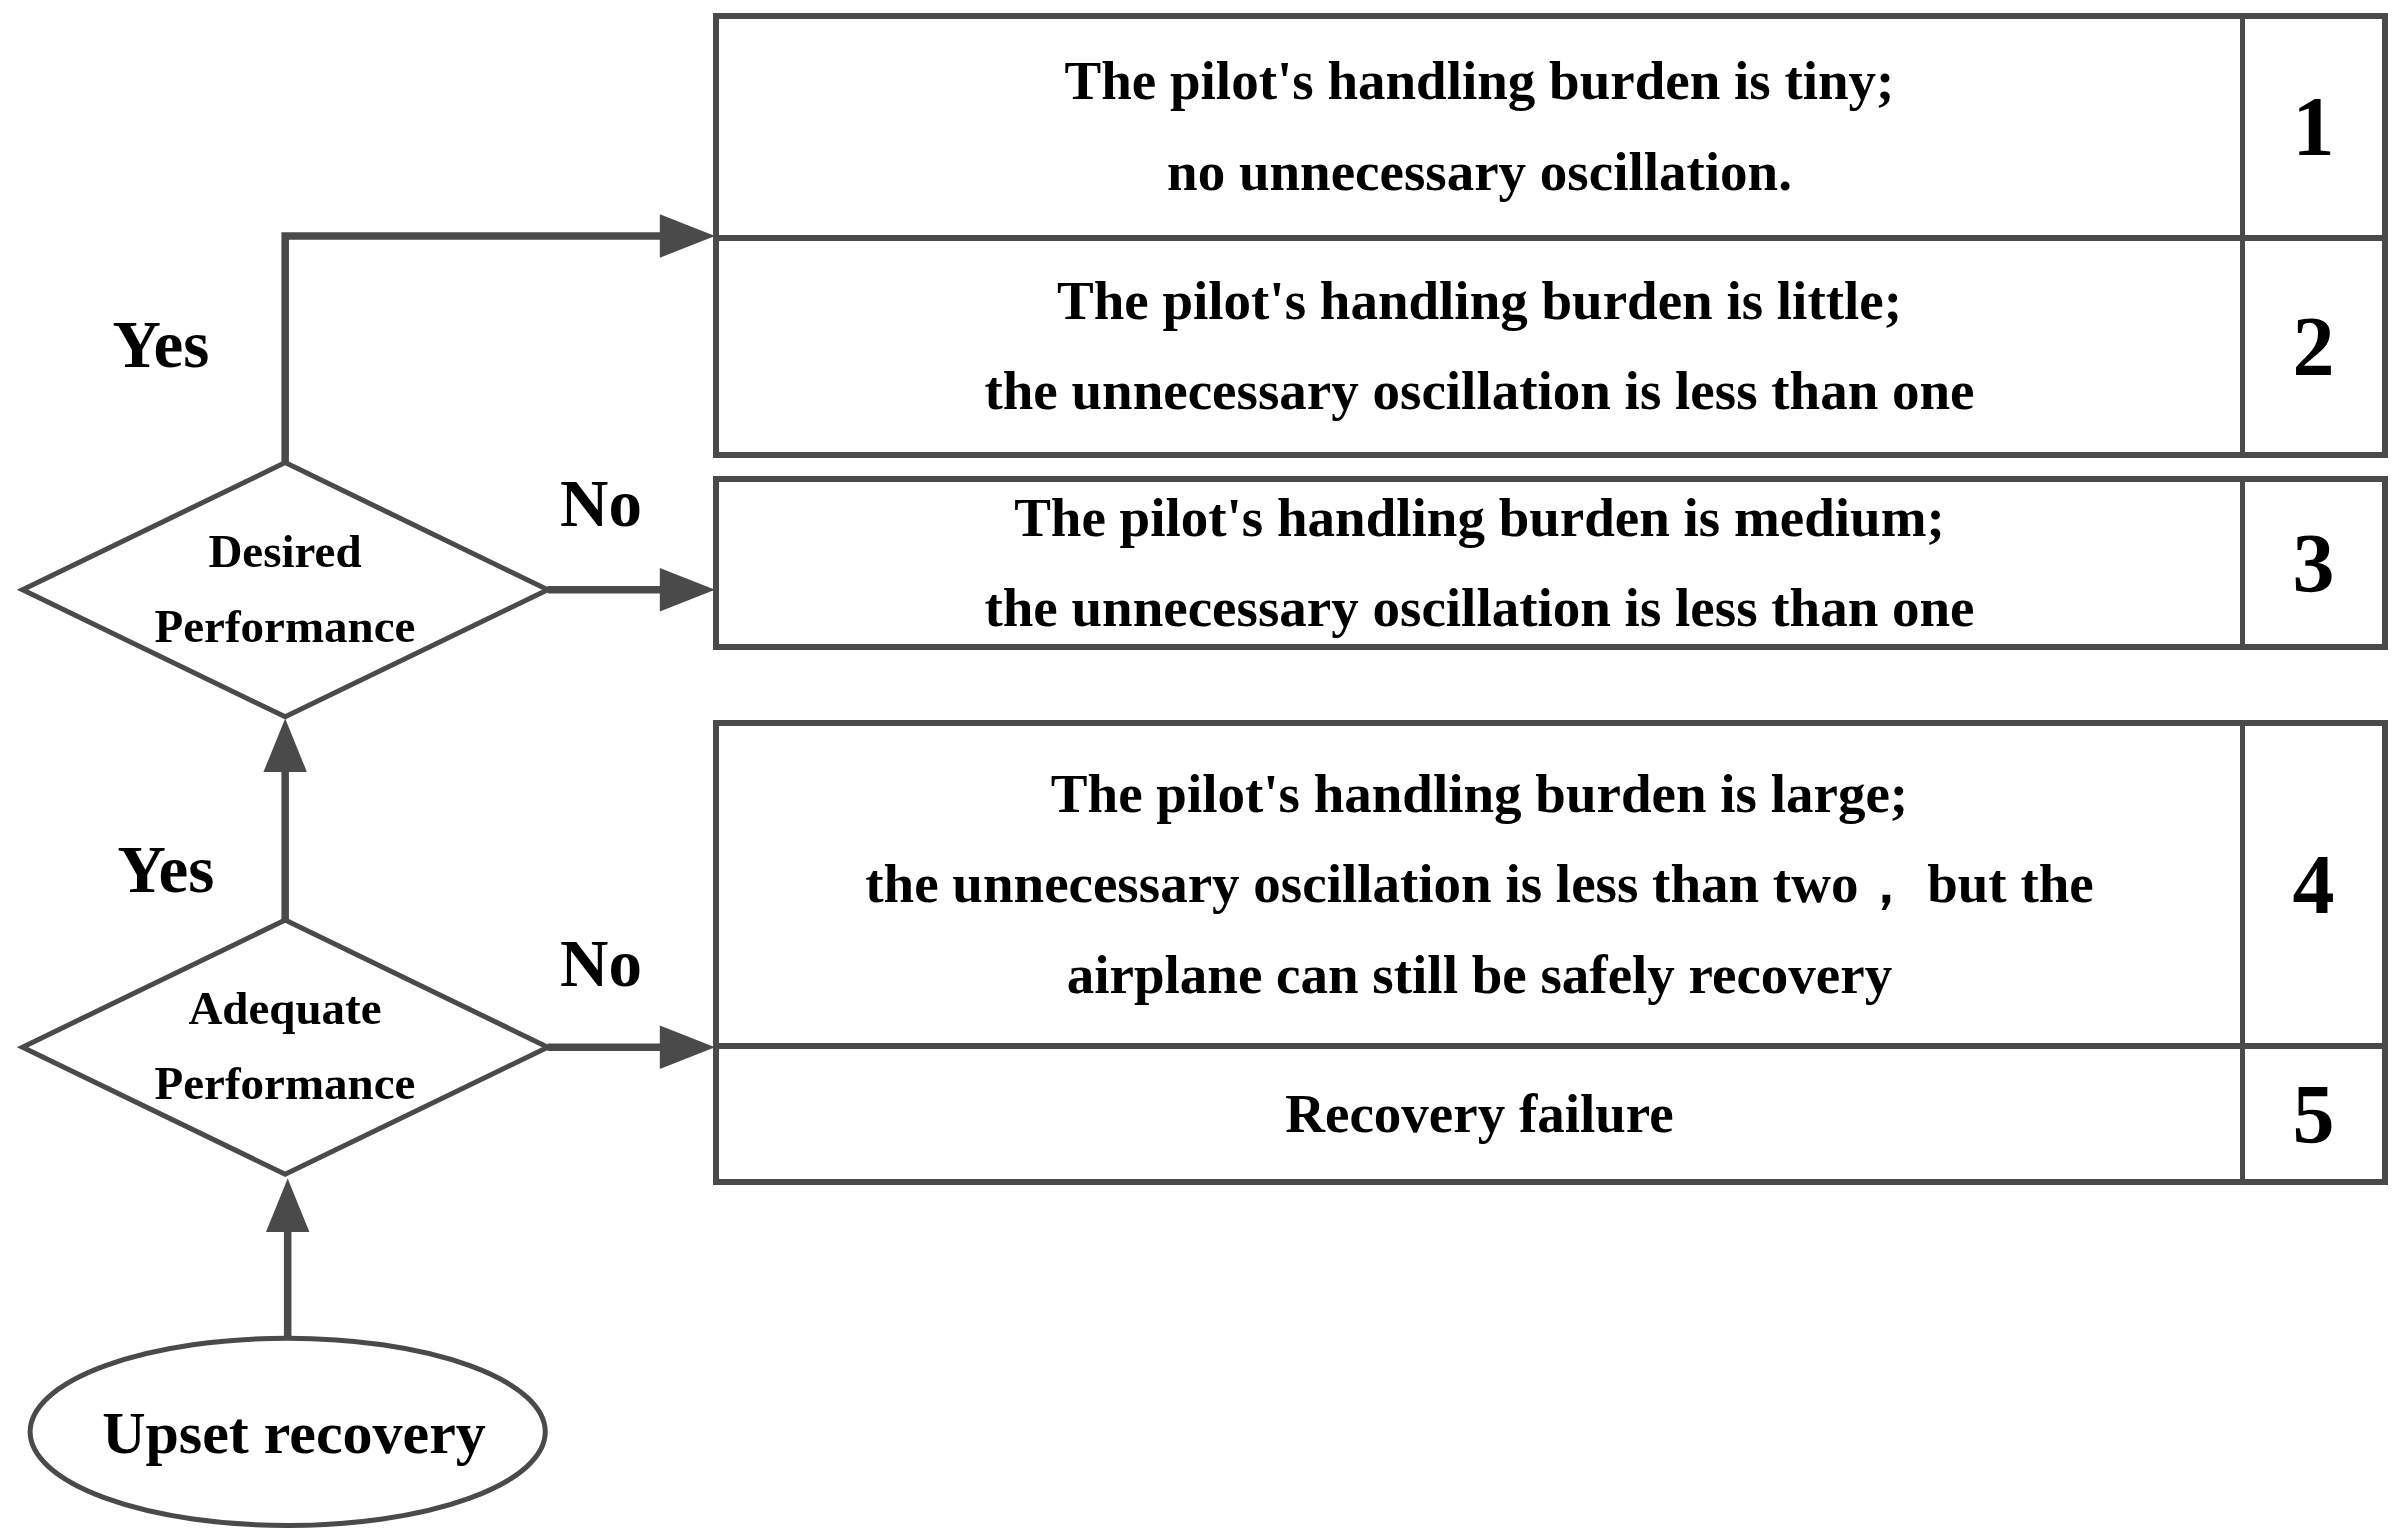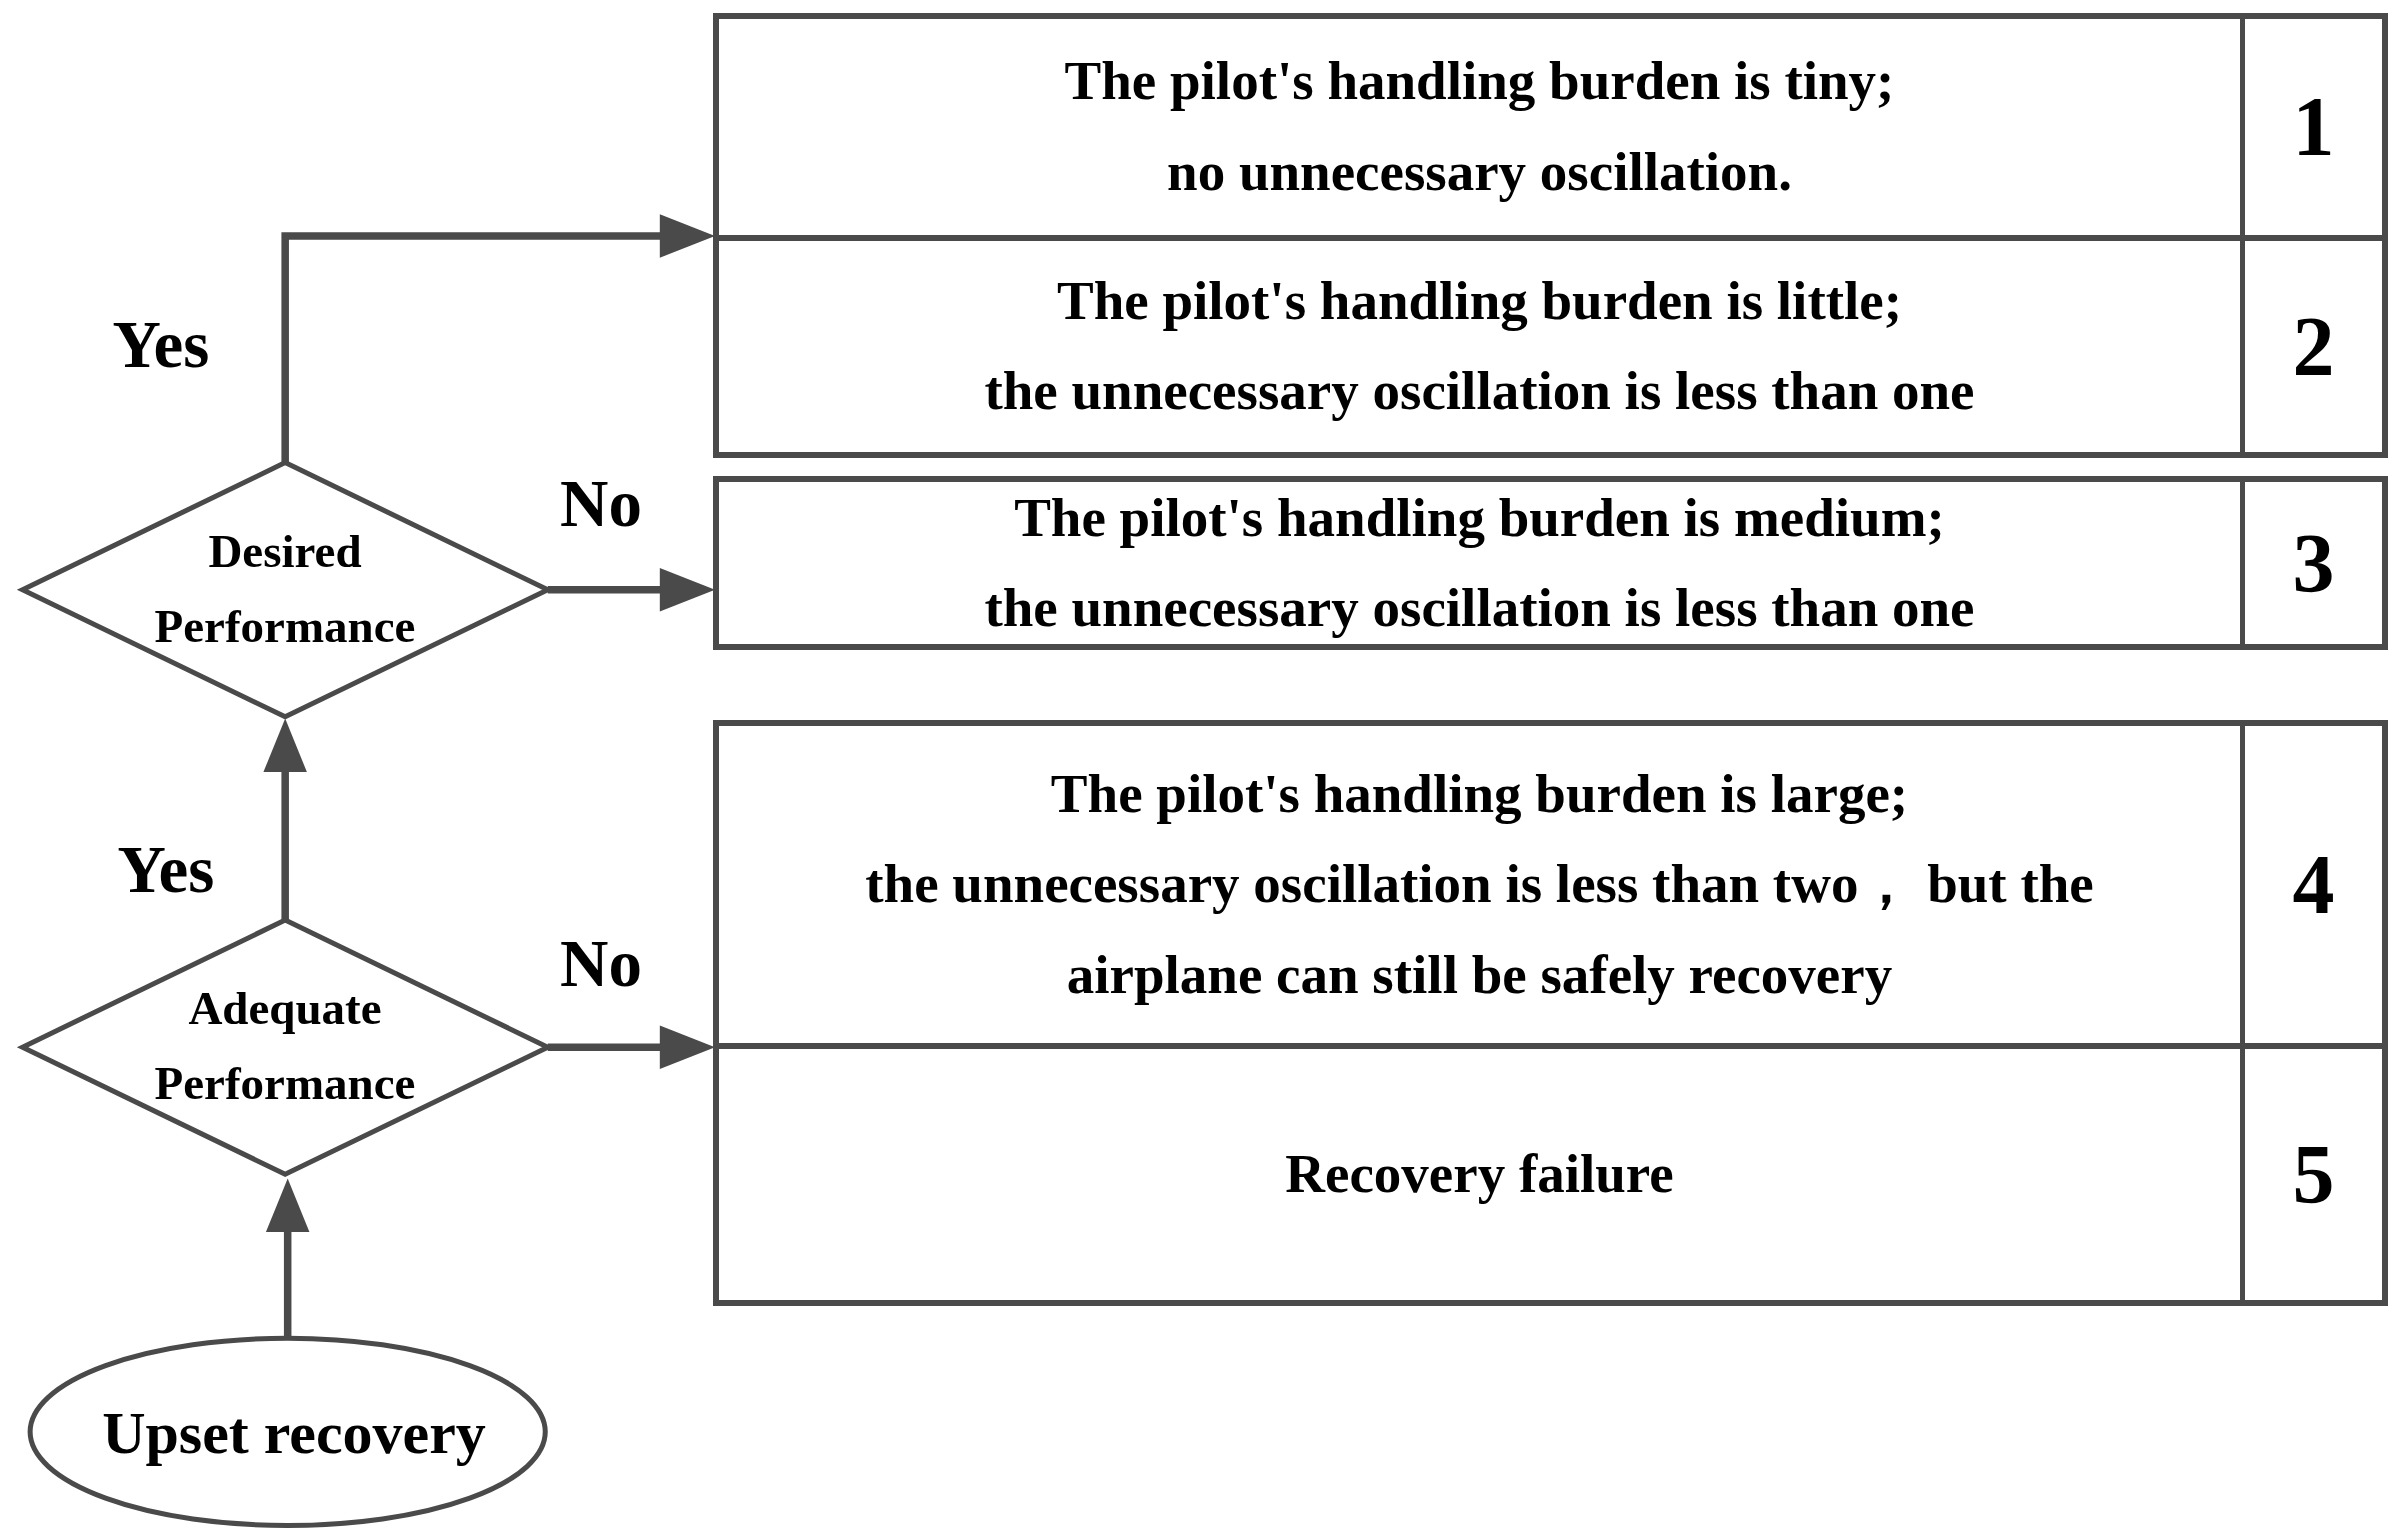--- a/index.html
+++ b/index.html
@@ -32,21 +32,21 @@
     left: 713px;
     width: 1675px;
     border: 6.7px solid #4a4a4a;
     box-sizing: border-box;
     display: flex;
     flex-direction: column;
     background: #ffffff;
   }
   .box-a { top: 12.5px;  height: 445px; }
   .box-b { top: 476px; height: 174px; }
-  .box-c { top: 720px; height: 586px; }
+  .box-c { top: 720px; height: 465px; }
 
   .trow { display: flex; min-height: 0; }
   .trow + .trow { border-top: 6.7px solid #4a4a4a; }
 
   .cell-text {
     flex: 1 1 auto;
     display: flex;
     flex-direction: column;
     justify-content: center;
     align-items: center;

